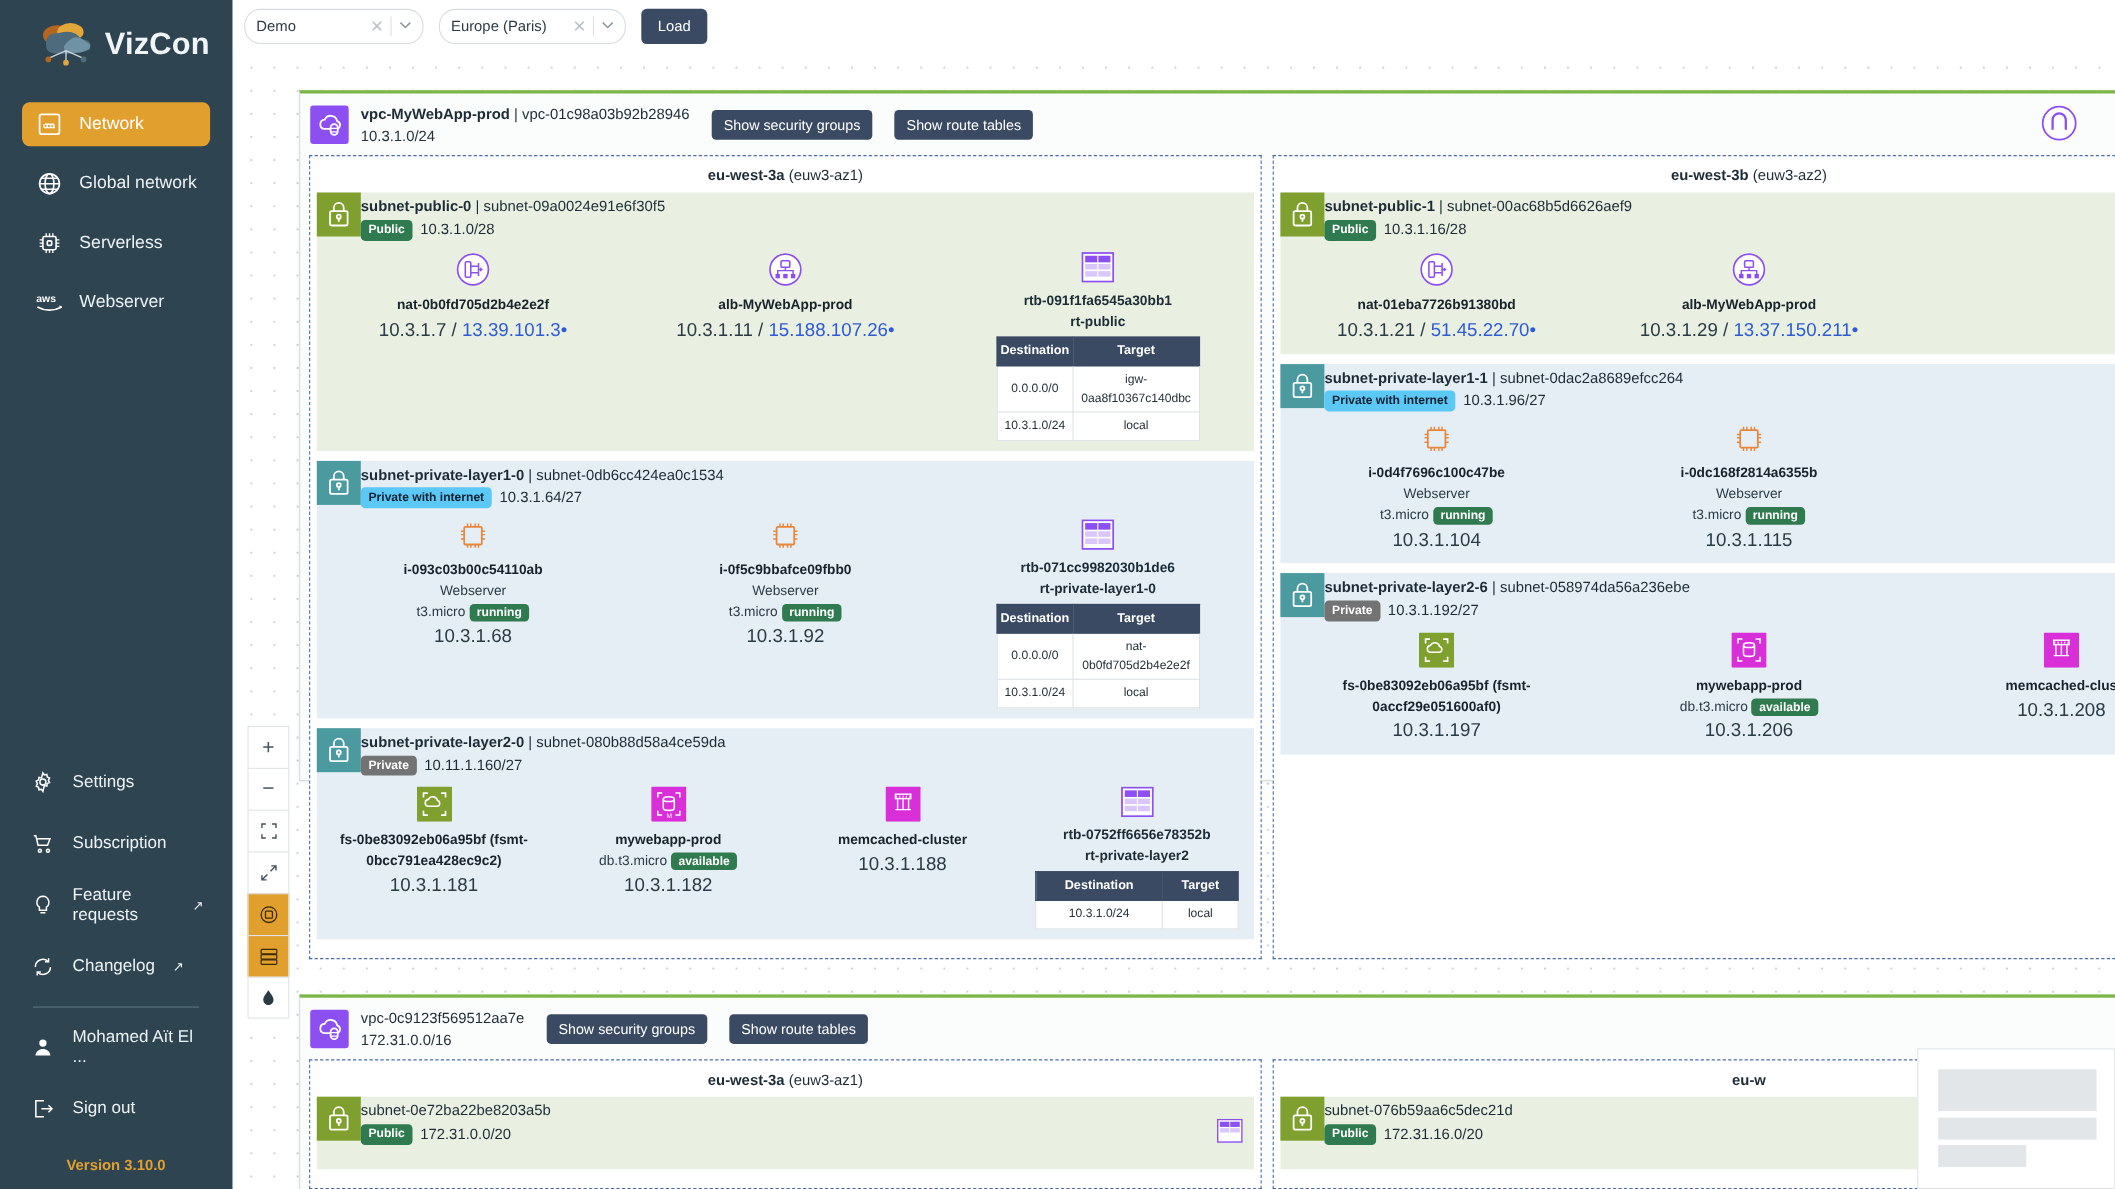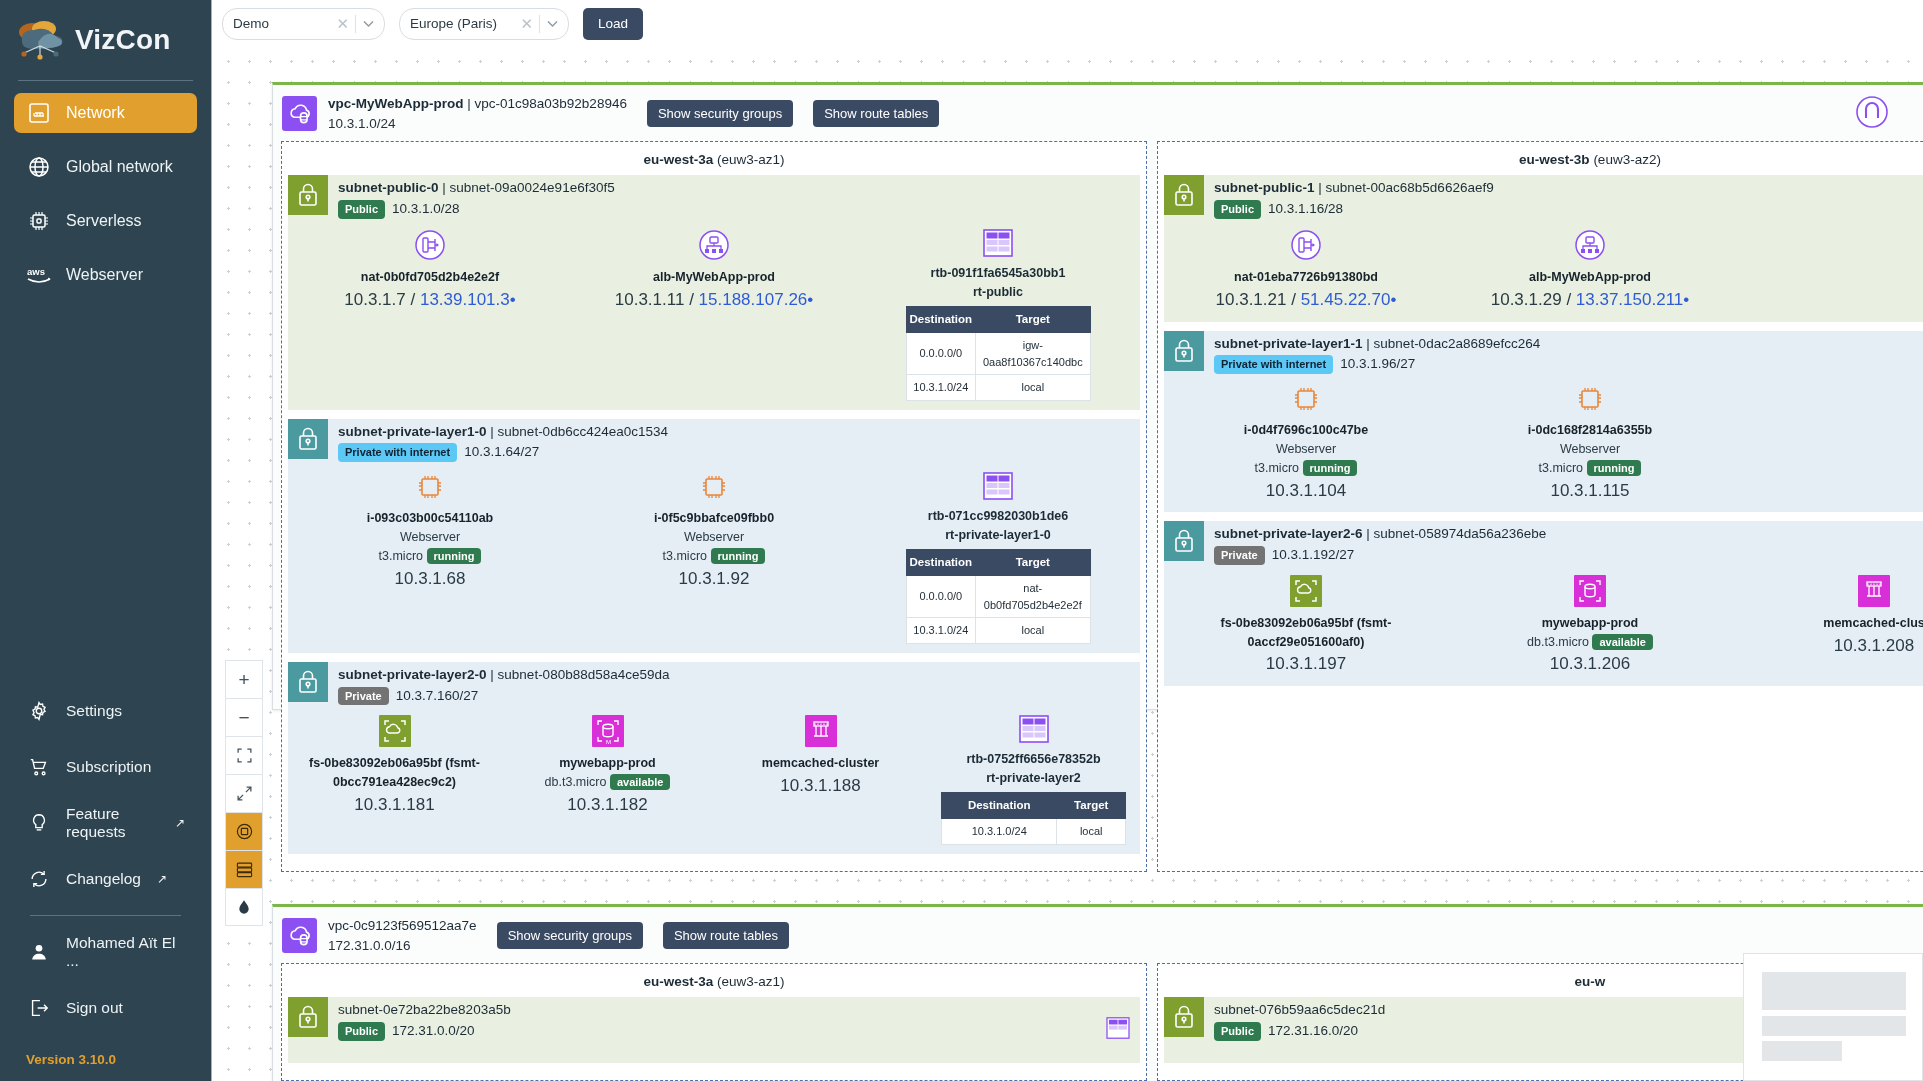--- a/index.html
+++ b/index.html
@@ -12,20 +12,21 @@
   }
   .app { display:flex; width:1923px; height:1081px; }
 
   
   .sidebar {
     width:212px; flex:0 0 212px; height:1081px;
     background:#2e4450; color:#fff;
     display:flex; flex-direction:column;
     border-right:1px solid #9fb3bd;
     position:relative;
+    align-items:center;
   }
   .brand { display:flex; align-items:center; gap:9px; padding:18px 0 14px 14px; }
   .brand-logo { width:52px; height:44px; position:relative; flex:0 0 52px;}
   .brand-name { font-size:28px; font-weight:600; letter-spacing:.2px; color:#f2f5f7;}
   .brand-sep { height:1px; background:#5b7382; margin:4px 18px 12px 18px; }
 
   .nav { padding:0 14px; }
   .nav-item {
     display:flex; align-items:center; gap:14px;
     height:40px; padding:0 12px; margin-bottom:14px;
@@ -100,21 +101,21 @@
   }
   .az-cols { display:flex; gap:10px; padding:0 8px 8px 8px; }
   .az {
     flex:1; border:1.6px dashed #4b6ea8; background:#ffffff; padding:6px 6px 8px 6px;
   }
   .az-title { text-align:center; font-size:13.5px; padding:4px 0 8px 0;}
   .az-title b { font-weight:700; }
   .subnet { position:relative; margin-bottom:9px; padding:0 0 9px 0; }
   .subnet.pub { background:#e9f0e1; }
   .subnet.priv { background:#e5eef5; }
-  .sn-head { display:flex; align-items:flex-start; gap:10px; padding:0; }
+  .sn-head { display:flex; align-items:flex-start; padding:0; }
   .sn-lock { width:40px; height:40px; flex:0 0 40px; display:flex; align-items:center; justify-content:center;}
   .sn-lock.green { background:#7f9f2e; }
   .sn-lock.teal  { background:#4b9aa0; }
   .sn-info { padding-top:3px; line-height:1.55; }
   .sn-t1 { font-size:13.5px; }
   .sn-t1 b { font-weight:700; }
   .sn-t2 { font-size:13.5px; display:flex; align-items:center; gap:7px;}
   .tag { border-radius:4px; color:#fff; font-size:11px; font-weight:700; padding:2px 7px; line-height:1.35;}
   .tag.public { background:#2f7a4e; }
   .tag.privint { background:#5bc8f5; color:#123; }
@@ -571,21 +572,21 @@
                 </svg>
               </span>
               <span class="sn-info">
                 <div class="sn-t1">
                   <b>subnet-private-layer2-0</b>
                   <span> | </span>
                   <span>subnet-080b88d58a4ce59da</span>
                 </div>
                 <div class="sn-t2">
                   <span class="tag private">Private</span>
-                  <span>10.3.7.160/27</span>
+                  <span>10.11.1.160/27</span>
                 </div>
               </span>
             </div>
             <div class="nodes">
               <div class="node">
                 <span class="glyph">
                   <svg width="32" height="32" viewBox="0 0 32 32">
                       <rect width="32" height="32" rx="1" fill="#7f9f2e"></rect>
                     <path d="M10 18a3.2 3.2 0 0 1 .5-6.3 4.4 4.4 0 0 1 8.2 1 2.7 2.7 0 0 1-.3 5.3z" fill="none" stroke="#fff" stroke-width="1.4"></path>
                     <path d="M6 10V6h4M26 10V6h-4M6 22v4h4M26 22v4h-4" stroke="#fff" stroke-width="1.5" fill="none"></path>

